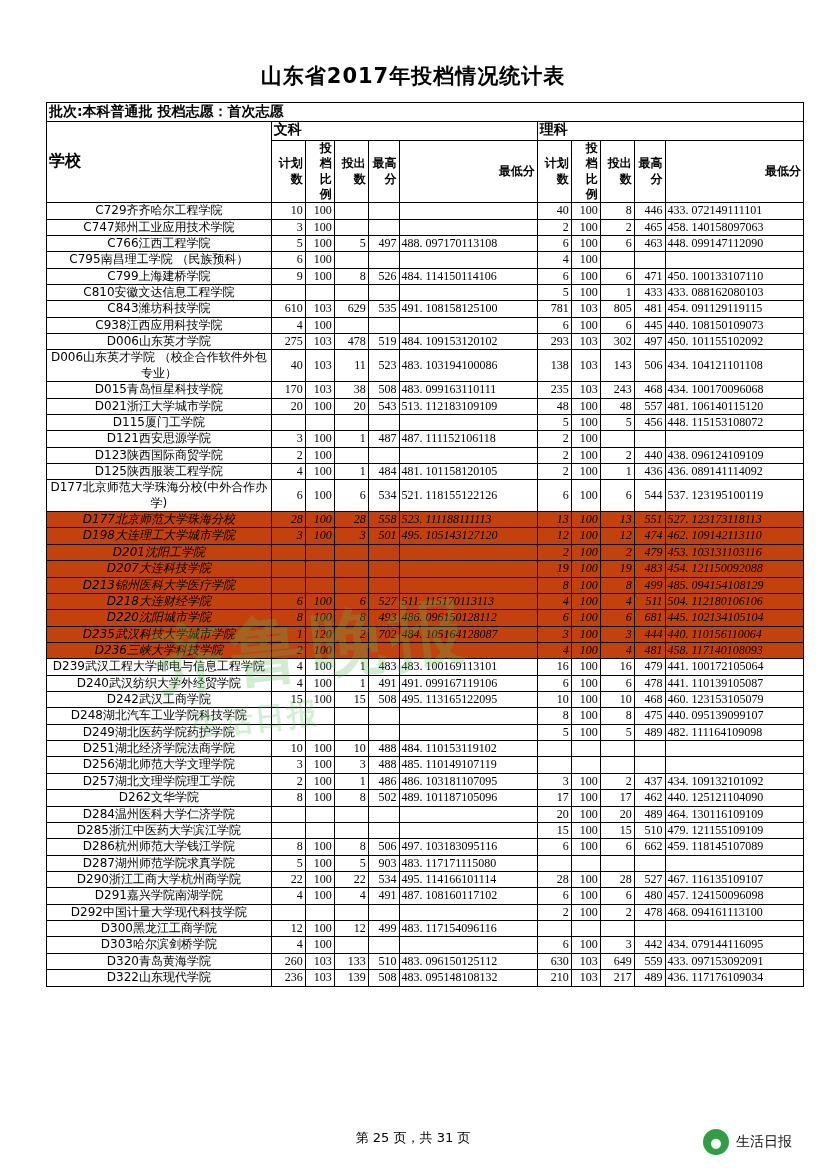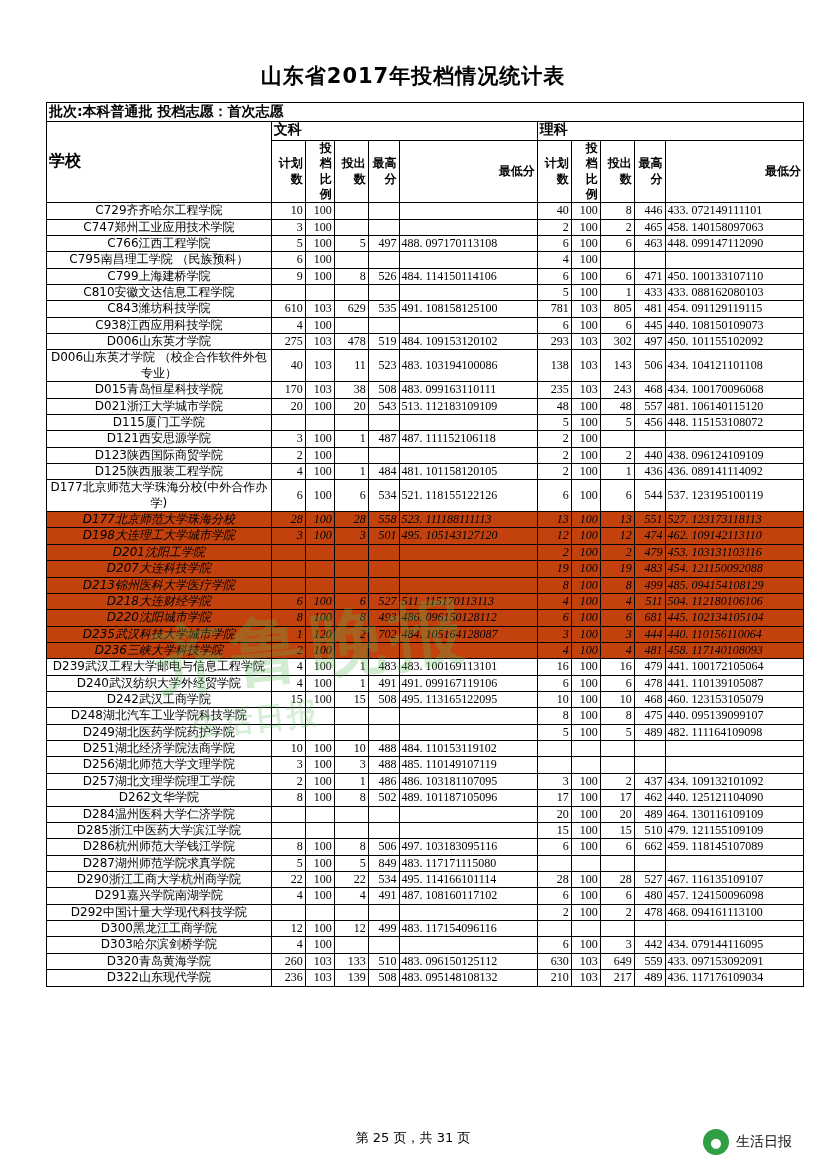--- a/index.html
+++ b/index.html
@@ -656,21 +656,21 @@
           <td class="num">100</td>
           <td class="num">6</td>
           <td class="num">662</td>
           <td class="score">459. 118145107089</td>
         </tr>
         <tr>
           <td class="school">D287湖州师范学院求真学院</td>
           <td class="num">5</td>
           <td class="num">100</td>
           <td class="num">5</td>
-          <td class="num">849</td>
+          <td class="num">903</td>
           <td class="score">483. 117171115080</td>
           <td class="num"></td>
           <td class="num"></td>
           <td class="num"></td>
           <td class="num"></td>
           <td class="score"></td>
         </tr>
         <tr>
           <td class="school">D290浙江工商大学杭州商学院</td>
           <td class="num">22</td>

